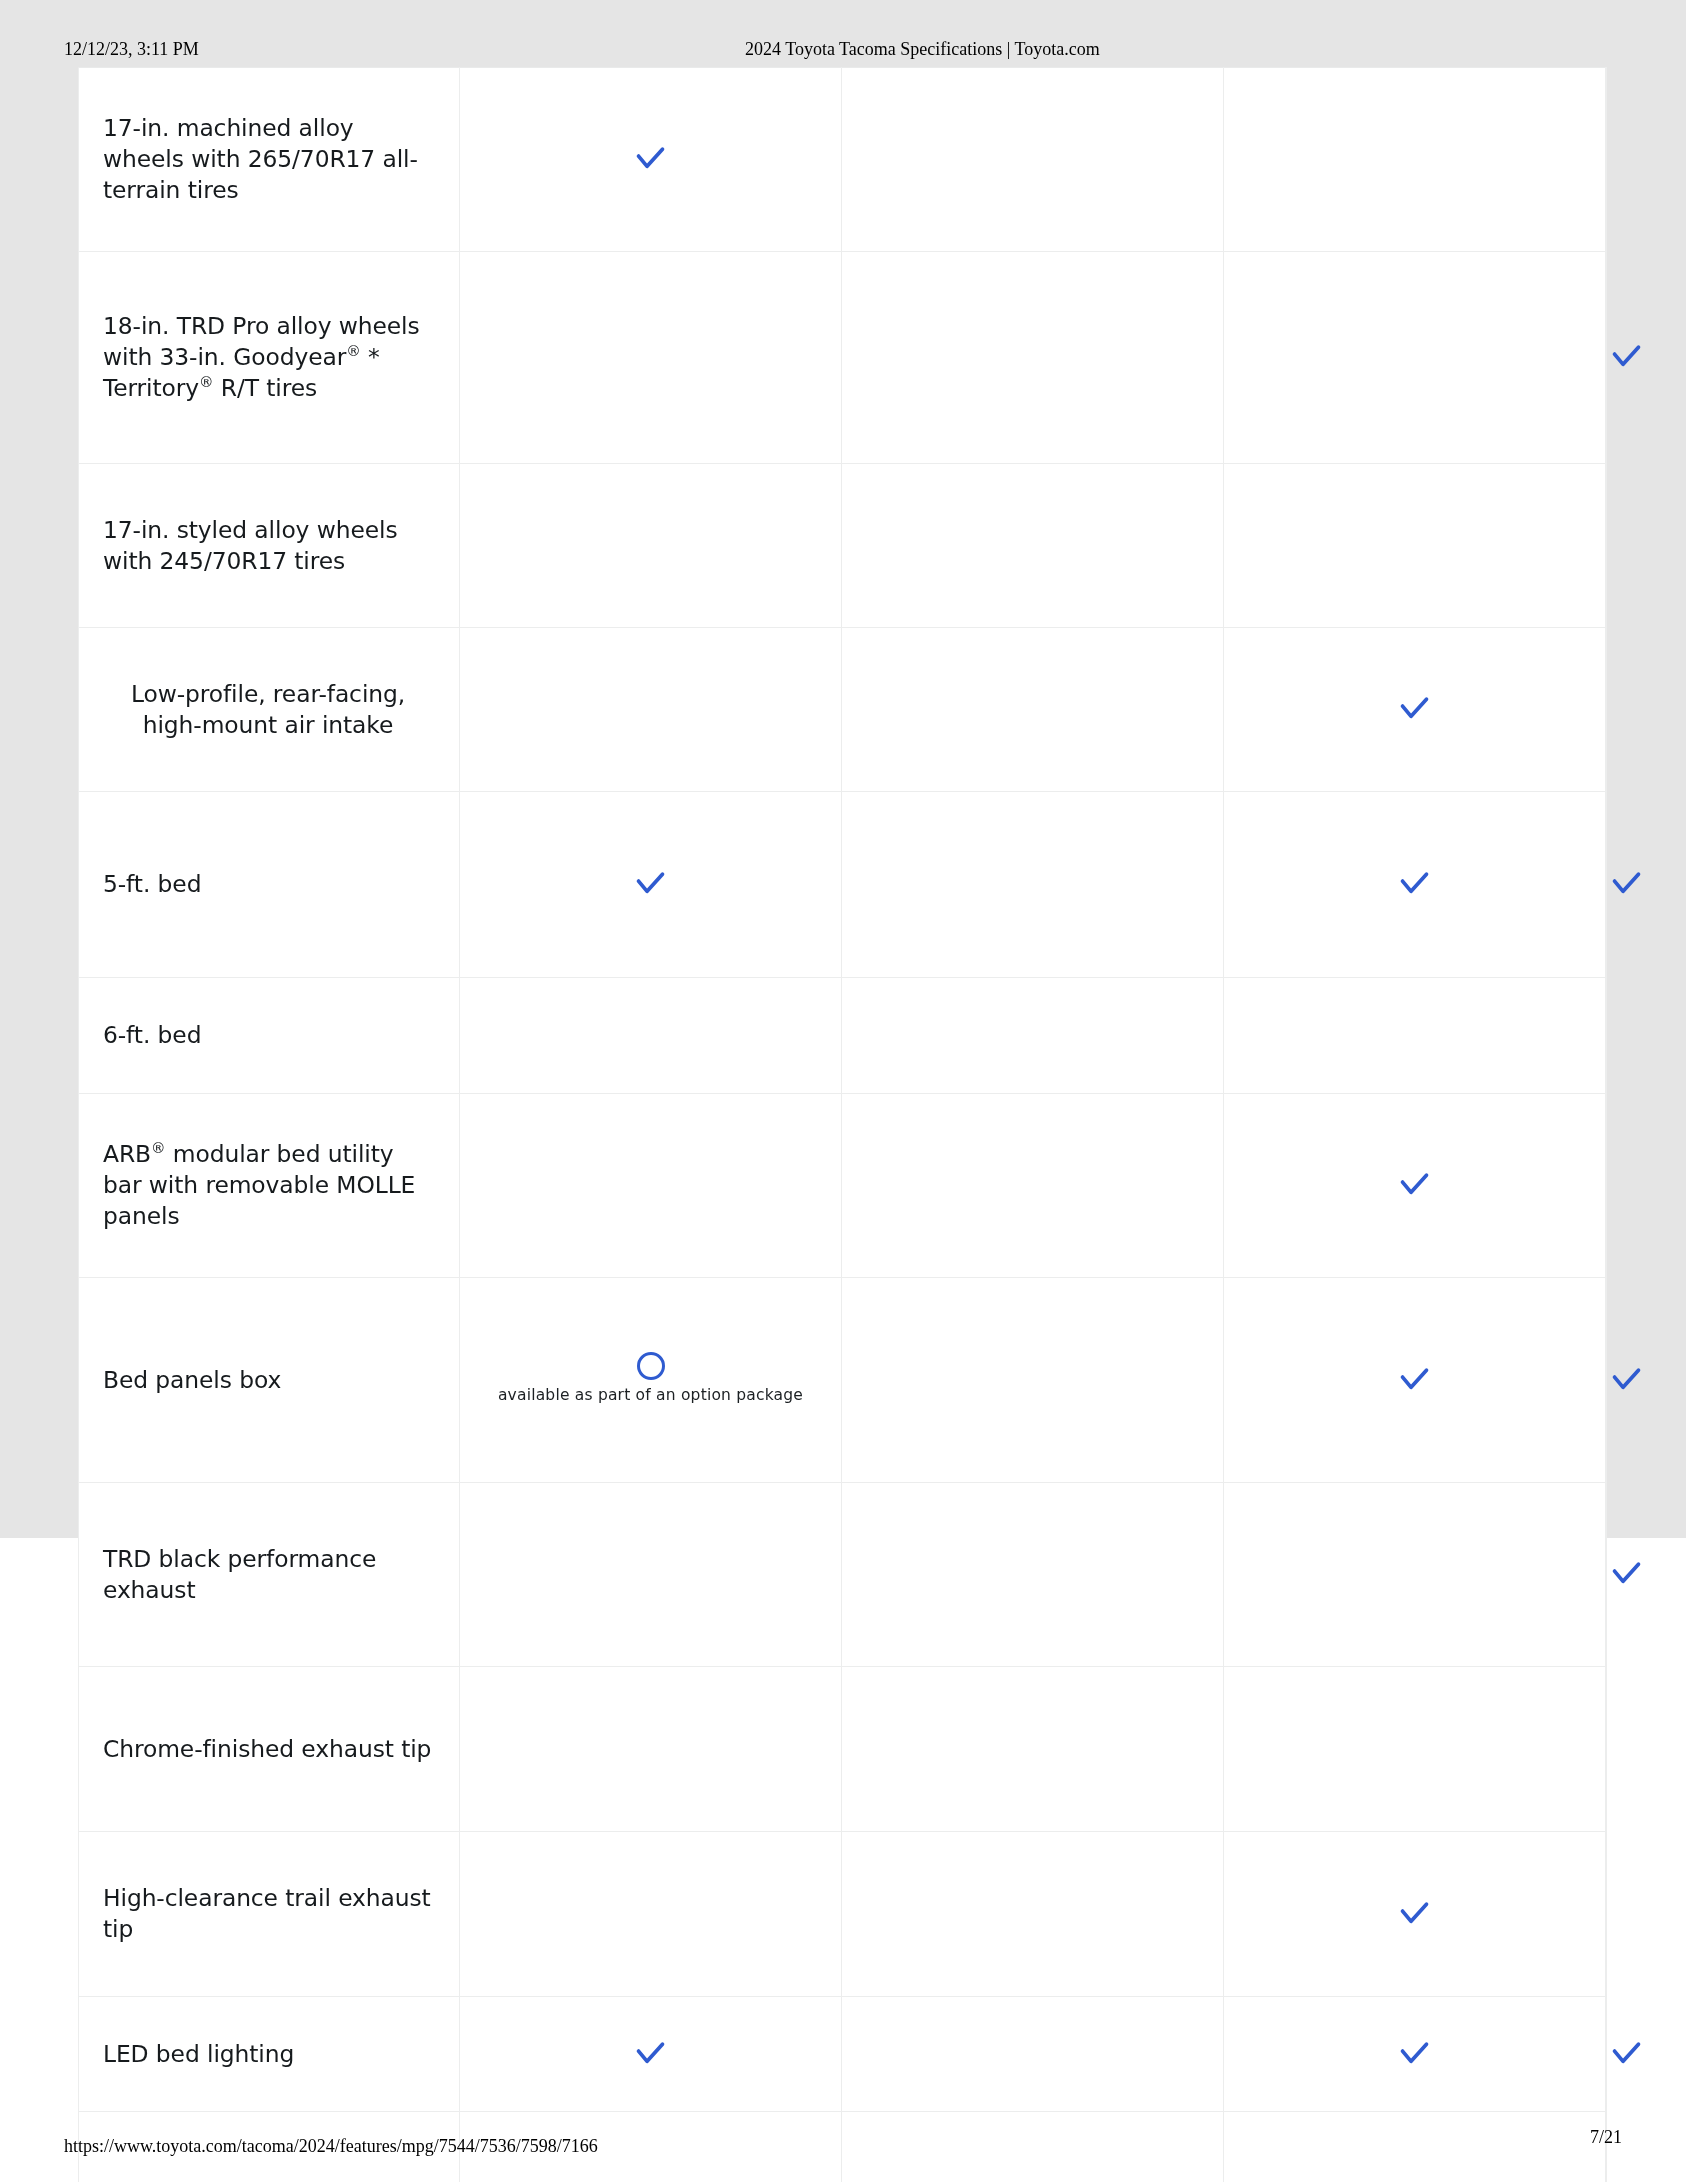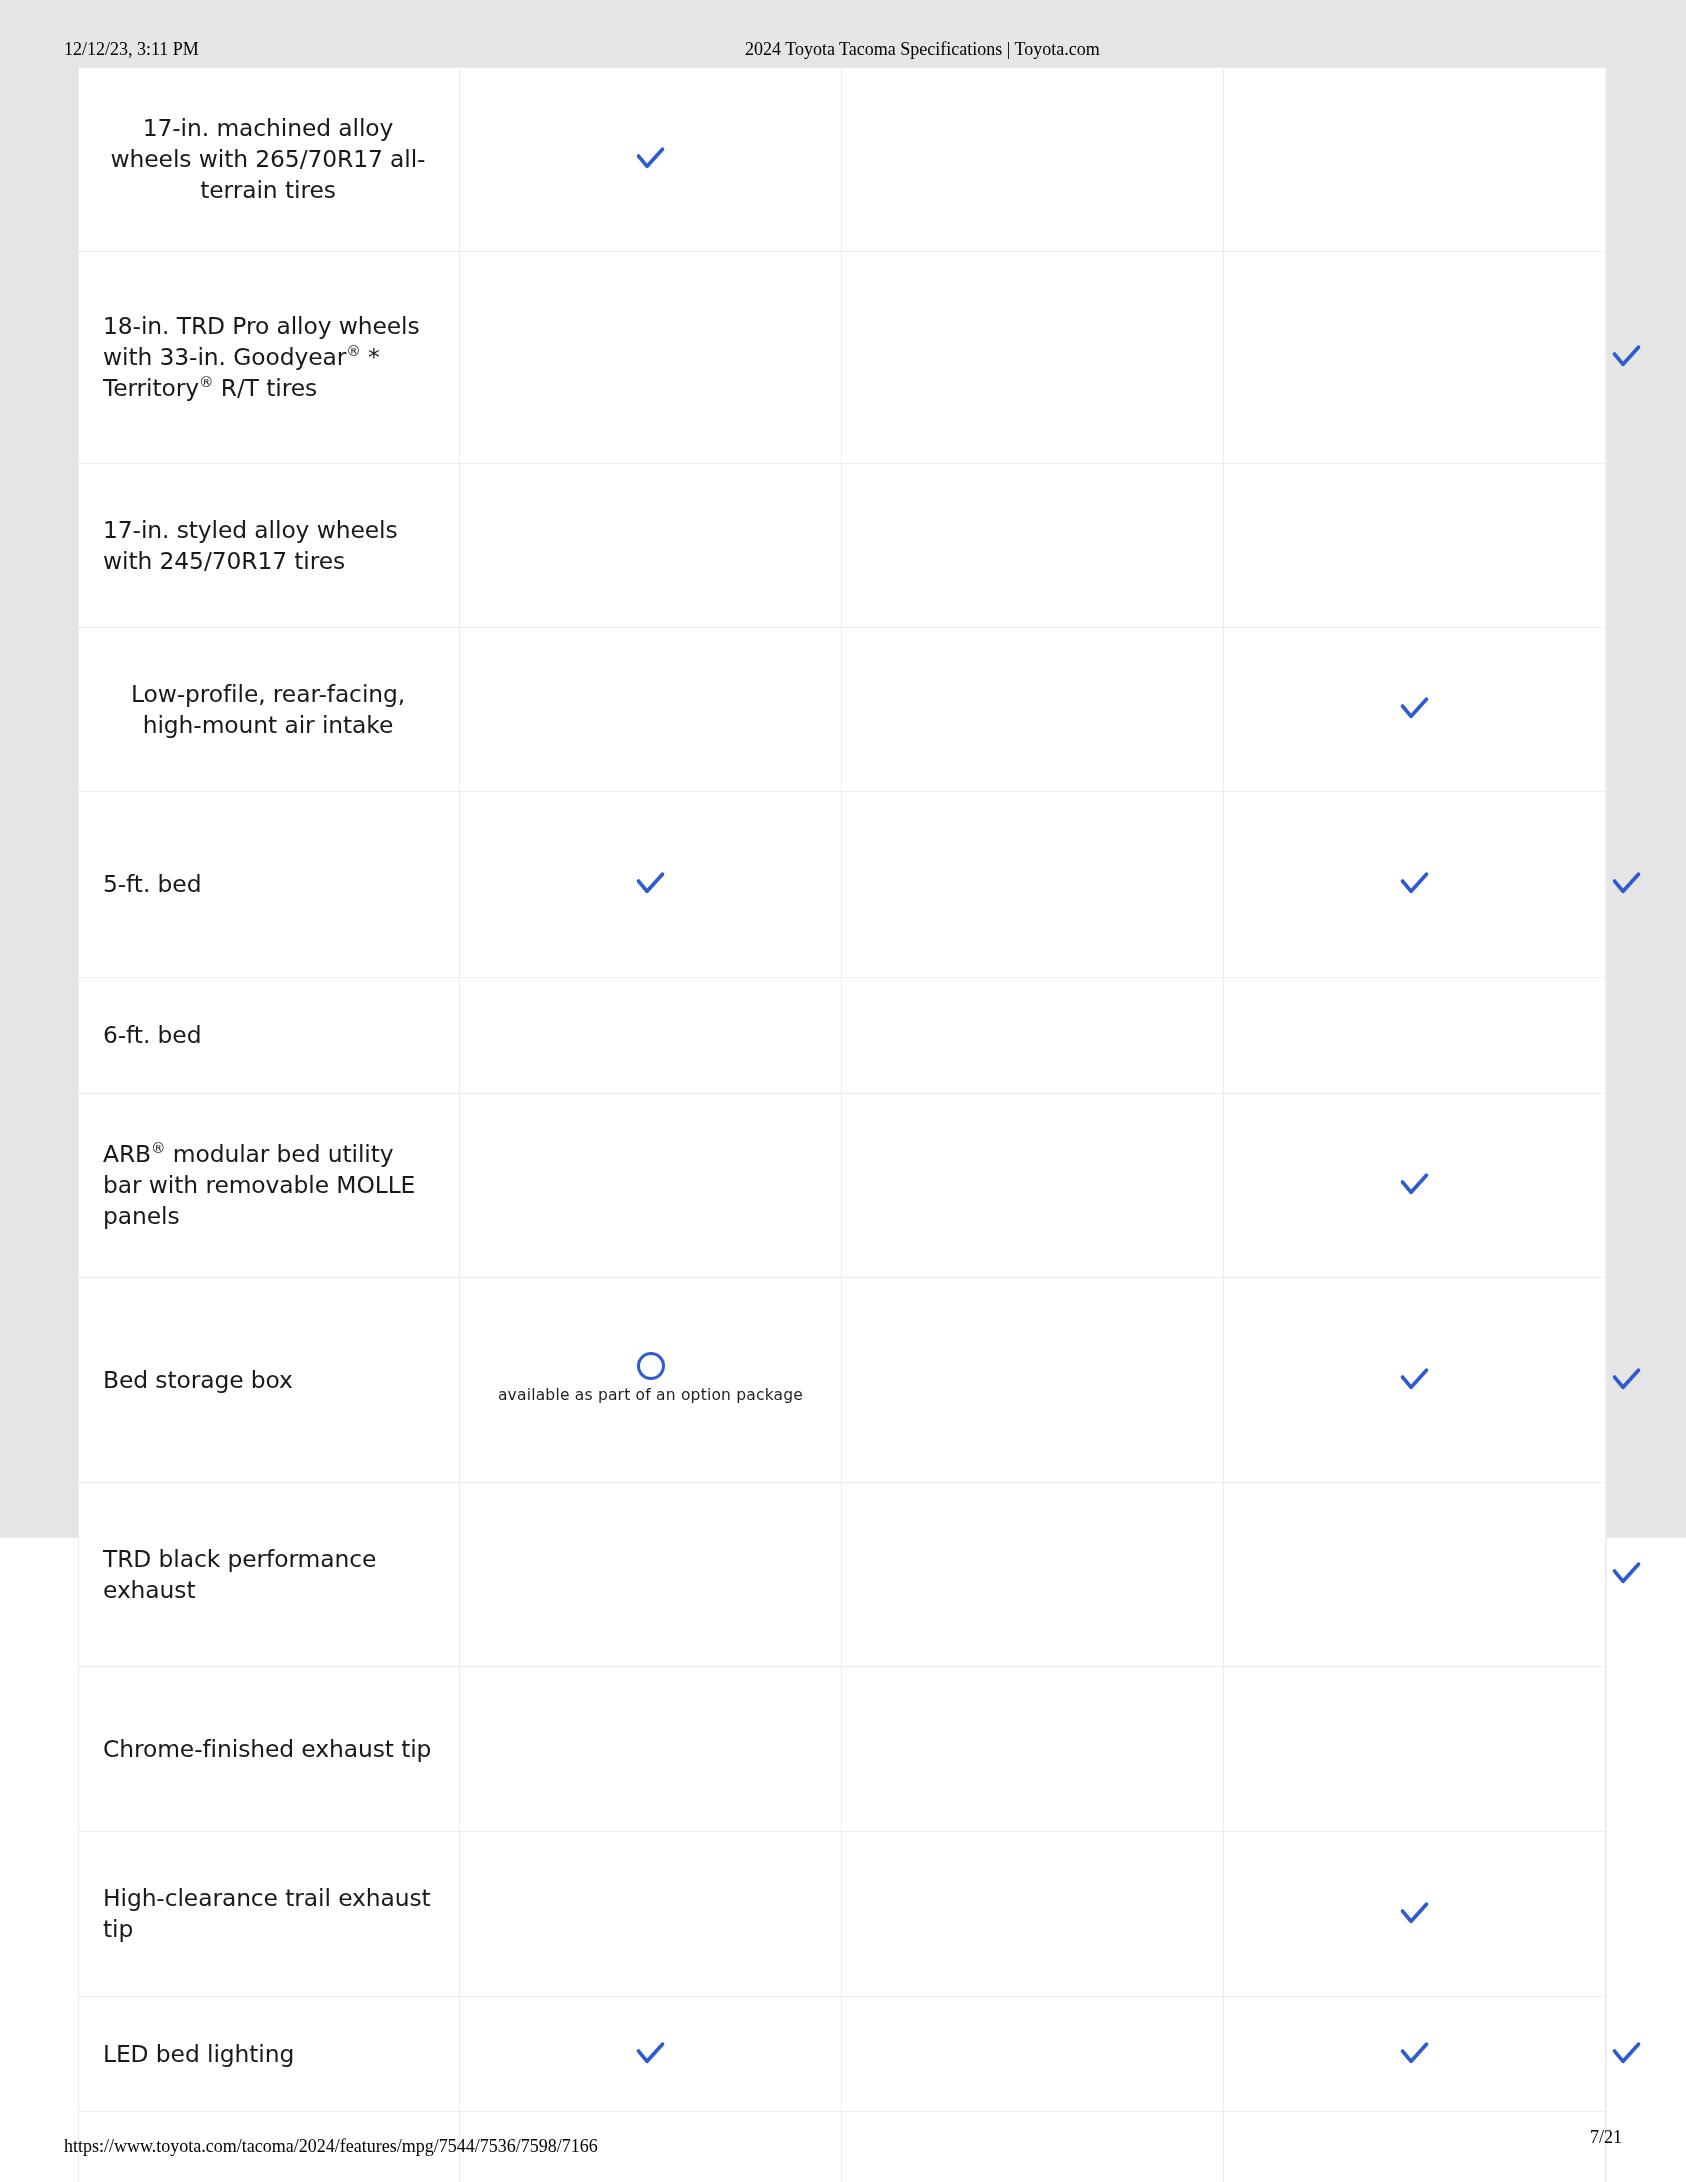--- a/index.html
+++ b/index.html
@@ -111,21 +111,21 @@
   .optnote {
     display: block;
     font-family: "DejaVu Sans", sans-serif;
     font-size: 15.5px;
     line-height: 19.7px;
     color: #1c2023;
     letter-spacing: 0.2px;
   }
 
   
-  tr.r0 > td { height: 184px; text-align: center; }
+  tr.r0 > td { height: 184px; }
   tr.r1 > td { height: 212px; }
   tr.r2 > td { height: 164px; }
   tr.r3 > td { height: 164px; text-align: center; }
   tr.r4 > td { height: 186px; }
   tr.r5 > td { height: 116px; }
   tr.r6 > td { height: 184px; }
   tr.r7 > td { height: 205px; }
   tr.r8 > td { height: 184px; }
   tr.r9 > td { height: 165px; }
   tr.r10 > td { height: 165px; }
@@ -207,21 +207,21 @@
         <tr class="r6">
           <td class="label">ARB<sup>®</sup> modular bed utility bar with removable MOLLE panels</td>
           <td class="mark"></td>
           <td class="mark"></td>
           <td class="mark"><span class="chk"><svg viewBox="0 0 24 24" fill="none" stroke="#2f5bd0" stroke-width="2.2" stroke-linecap="round" stroke-linejoin="round">
                 <polyline points="5,10 10,16 19,6"></polyline>
               </svg></span></td>
           <td class="mark"></td>
         </tr>
         <tr class="r7">
-          <td class="label">Bed storage box</td>
+          <td class="label">Bed panels box</td>
           <td class="mark">
             <span class="optwrap">
               <span class="ring"></span>
               <span class="optnote">available as part of an option package</span>
             </span>
           </td>
           <td class="mark"></td>
           <td class="mark"><span class="chk"><svg viewBox="0 0 24 24" fill="none" stroke="#2f5bd0" stroke-width="2.2" stroke-linecap="round" stroke-linejoin="round">
                 <polyline points="5,10 10,16 19,6"></polyline>
               </svg></span></td>

